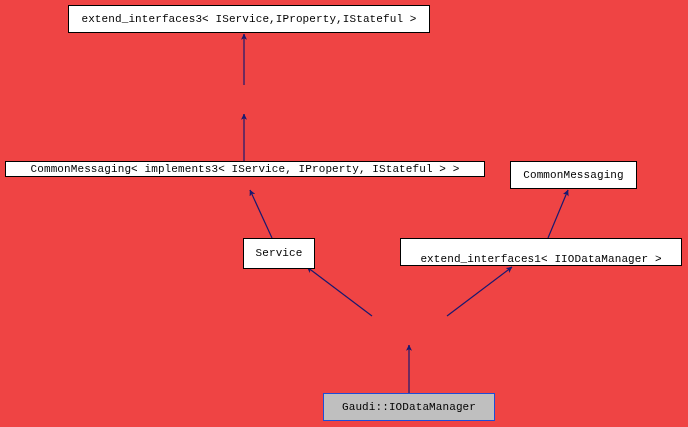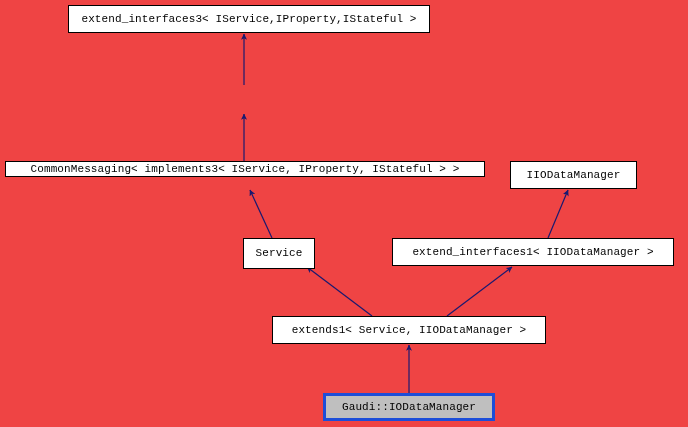--- a/index.html
+++ b/index.html
@@ -35,21 +35,21 @@
     line-height: 1;
     letter-spacing: 0.1px;
     white-space: nowrap;
     display: flex;
     align-items: center;
     justify-content: center;
     z-index: 2;
   }
   .node.highlight {
     background: #bfbfbf;
-    border: 3px solid #1d4ed8;
+    border: 1px solid #1d4ed8;
   }
   .node-label {
     display: block;
     padding: 0 6px;
   }
 </style>
 </head>
 <body>
 
 <div id="diagram">
@@ -79,32 +79,29 @@
   <div class="node" style="left:68px; top:5px; width:362px; height:28px;">
     <span class="node-label">extend_interfaces3&lt; IService,IProperty,IStateful &gt;</span>
   </div>
 
 
   <div class="node" style="left:5px; top:161px; width:480px; height:16px;">
     <span class="node-label">CommonMessaging&lt; implements3&lt; IService, IProperty, IStateful &gt; &gt;</span>
   </div>
 
   <div class="node" style="left:510px; top:161px; width:127px; height:28px;">
-    <span class="node-label">IIODataManager</span>
+    <span class="node-label">CommonMessaging</span>
   </div>
 
   <div class="node" style="left:243px; top:238px; width:72px; height:31px;">
     <span class="node-label">Service</span>
   </div>
 
-  <div class="node" style="left:392px; top:238px; width:282px; height:28px;">
+  <div class="node" style="left:400px; top:238px; width:282px; height:28px;align-items:flex-end;">
     <span class="node-label">extend_interfaces1&lt; IIODataManager &gt;</span>
   </div>
 
-  <div class="node" style="left:272px; top:316px; width:274px; height:28px;">
-    <span class="node-label">extends1&lt; Service, IIODataManager &gt;</span>
-  </div>
 
   <div class="node highlight" style="left:323px; top:393px; width:172px; height:28px;">
     <span class="node-label">Gaudi::IODataManager</span>
   </div>
 
 </div>
 
 </body></html>

